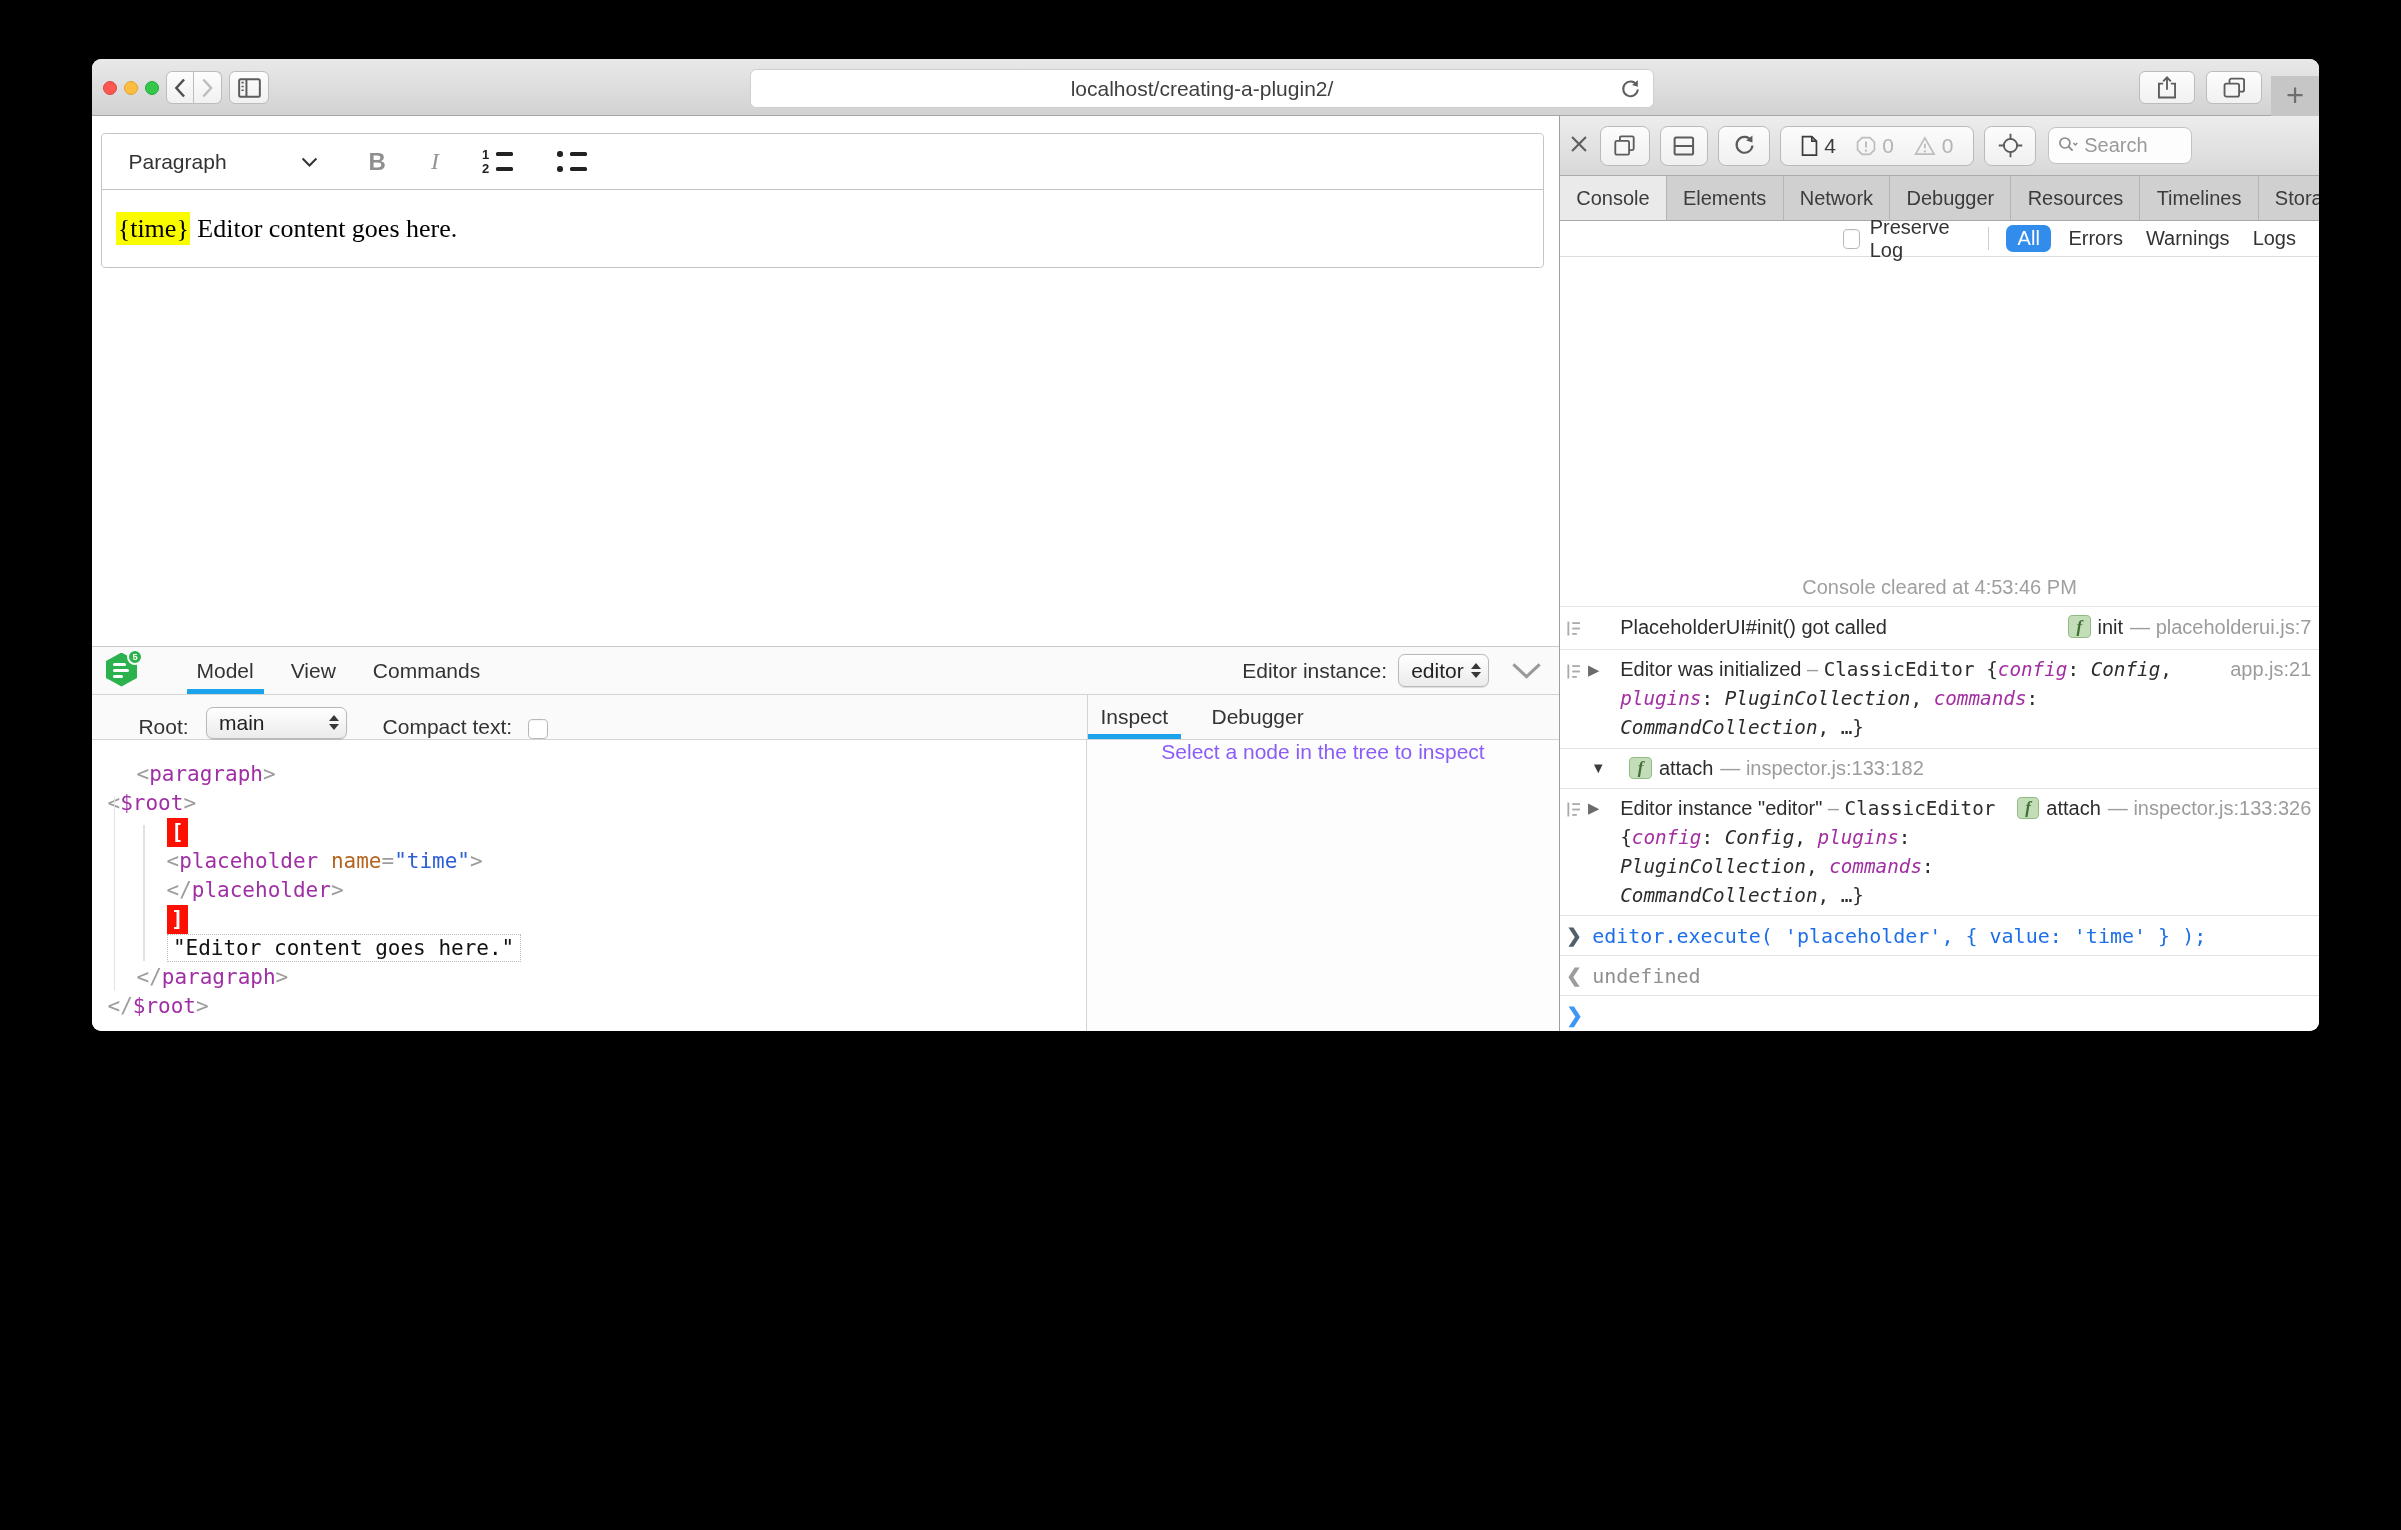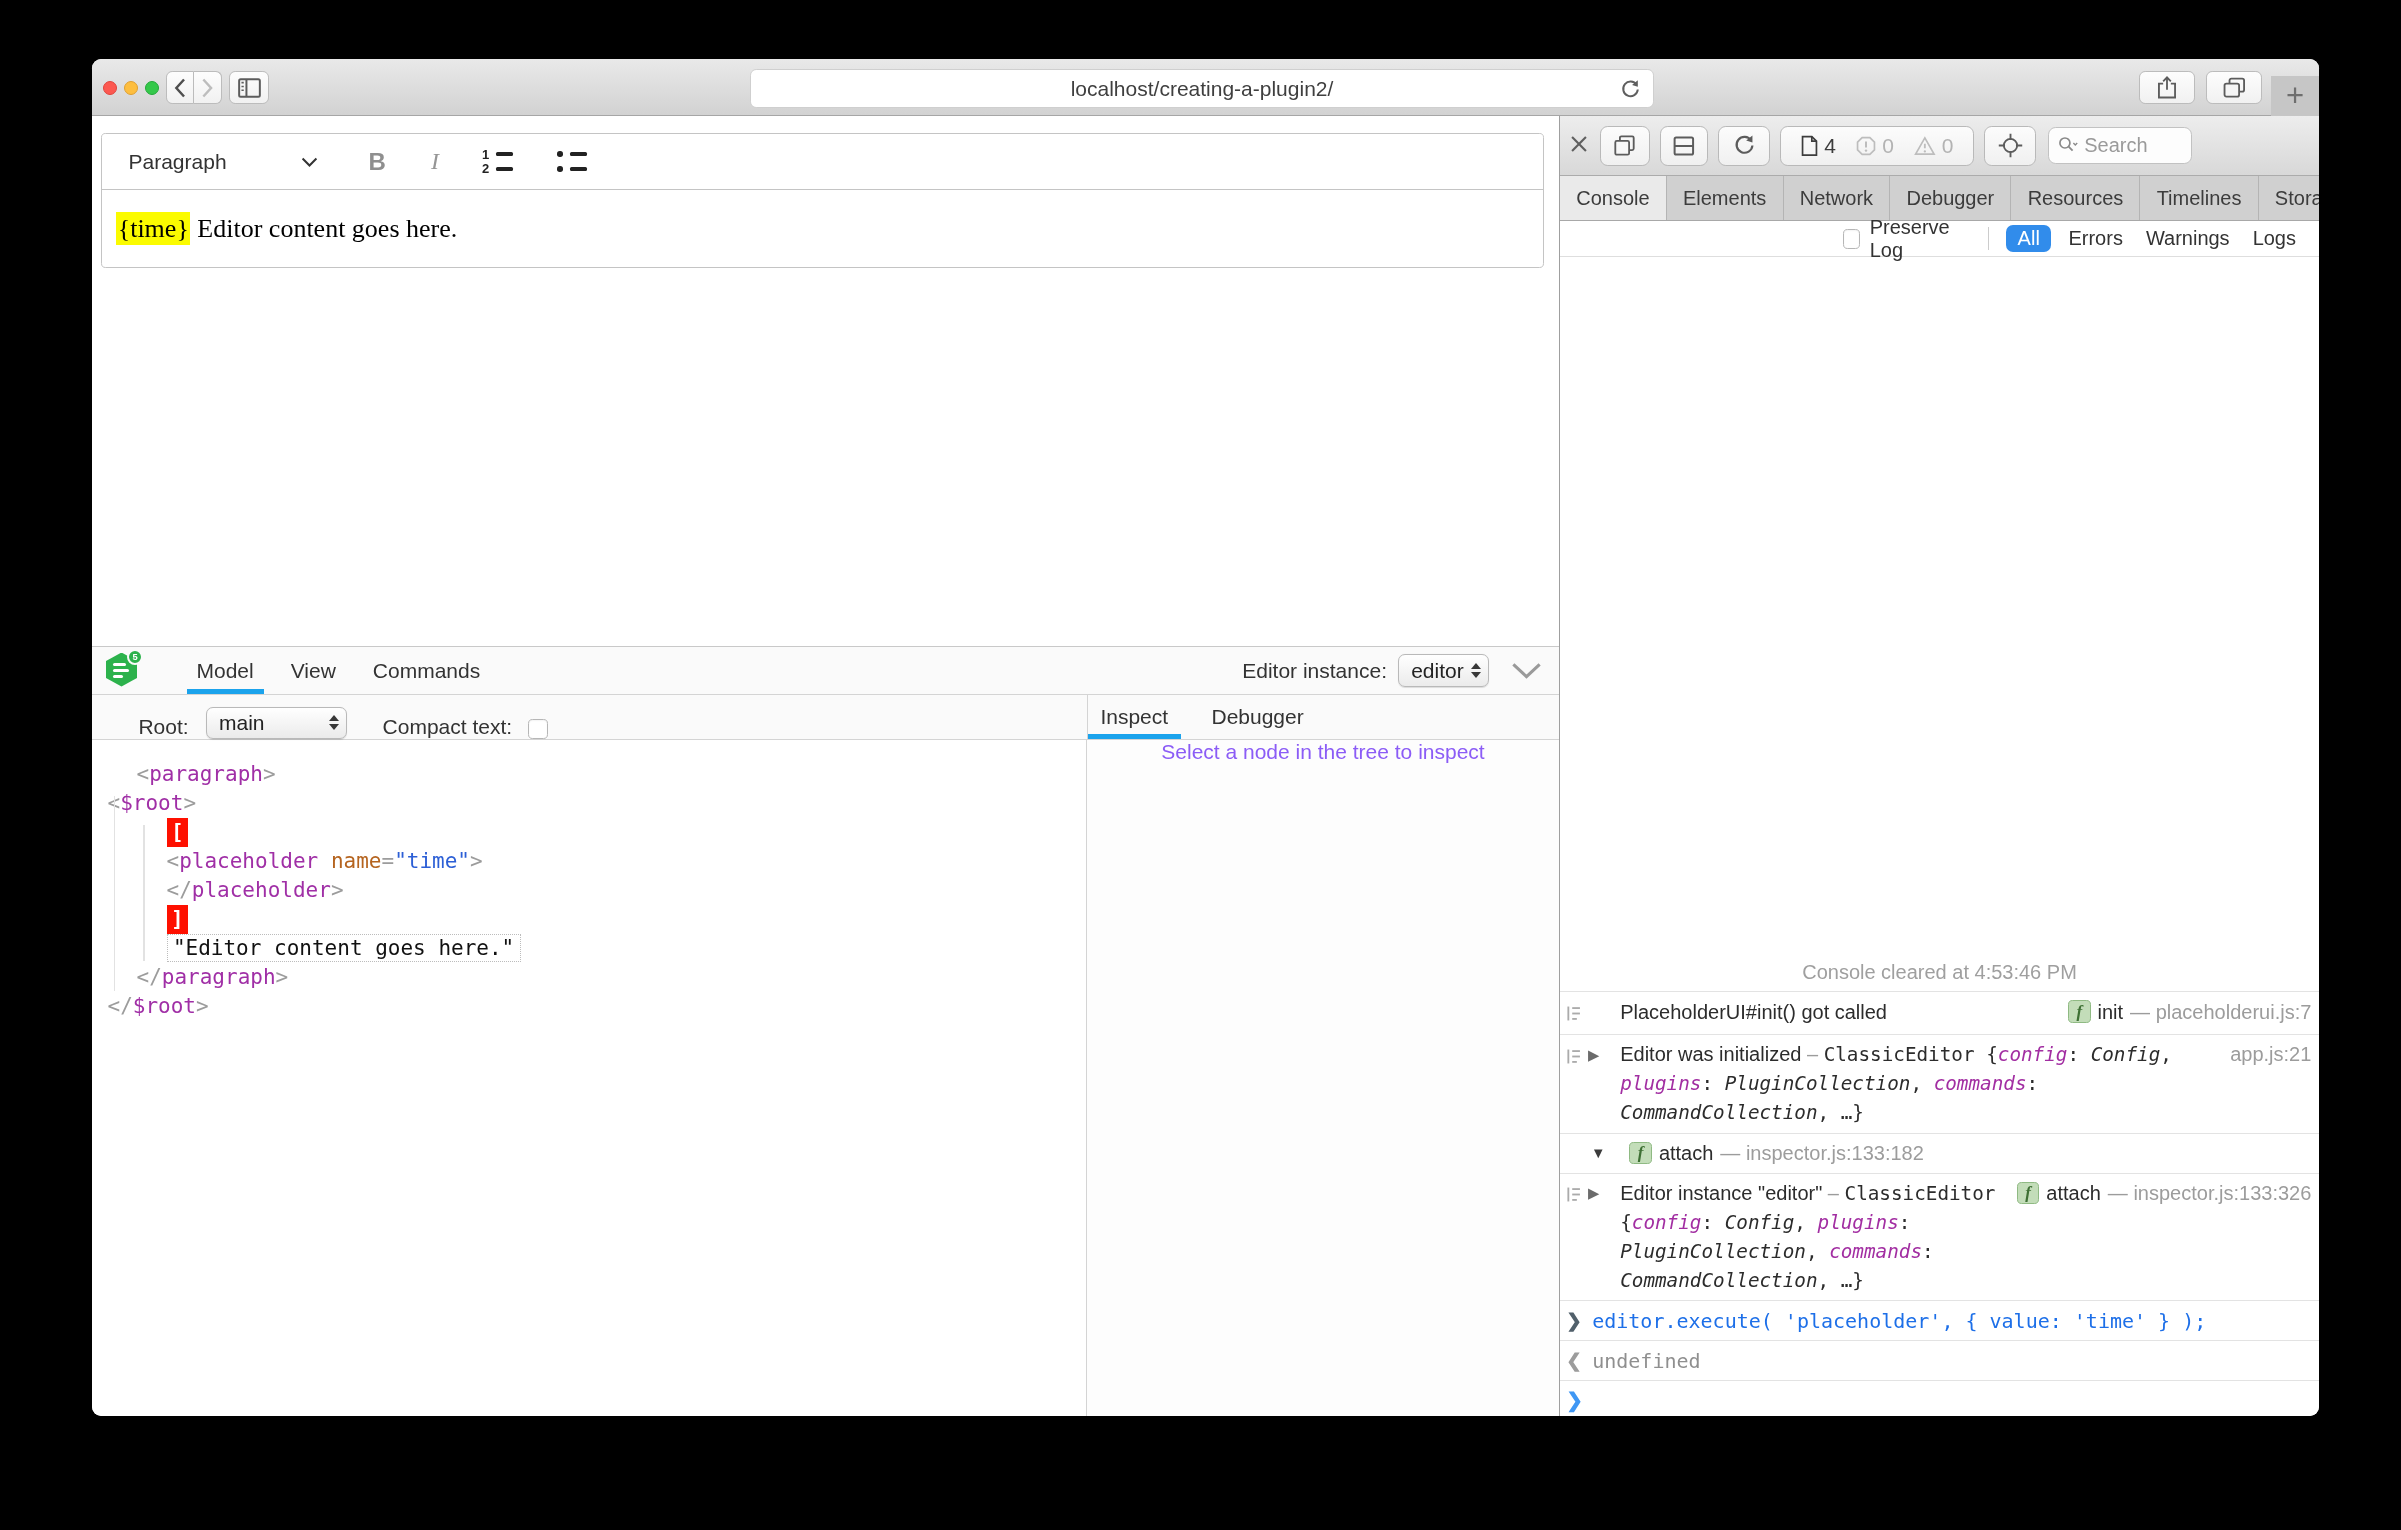--- a/index.html
+++ b/index.html
@@ -1,18 +1,18 @@
 <!DOCTYPE html>
 <html style="font-size:12.4px"><head>
 <meta charset="utf-8">
 <style>
   * { margin:0; padding:0; box-sizing:border-box; }
   body { background:#000; font-family:"Liberation Sans", sans-serif; }
   .canvas { position:relative; width:2401px; height:1530px; background:#000; overflow:hidden; }
-  .window { position:absolute; left:92px; top:59px; width:2227px; height:1357px;
+  .window { position:absolute; left:92px; top:59px; width:2227px; height:972px;
             border-radius:9.3px; background:#fff; overflow:hidden; display:flex; flex-direction:column; }
 
   
   .titlebar { position:relative; height:57px; flex:none;
               background:linear-gradient(#e9e9e9,#d2d2d2); border-bottom:0.8px solid #a6a6a6; }
   .lights { position:absolute; left:10.8px; top:22.4px; display:flex; gap:7px; }
   .light { width:14px; height:14px; border-radius:50%; }
   .light.red { background:#fc5850; border:0.8px solid #e0443c; }
   .light.yellow { background:#fdbe3f; border:0.8px solid #dfa032; }
   .light.green { background:#34c84a; border:0.8px solid #24a83a; }

